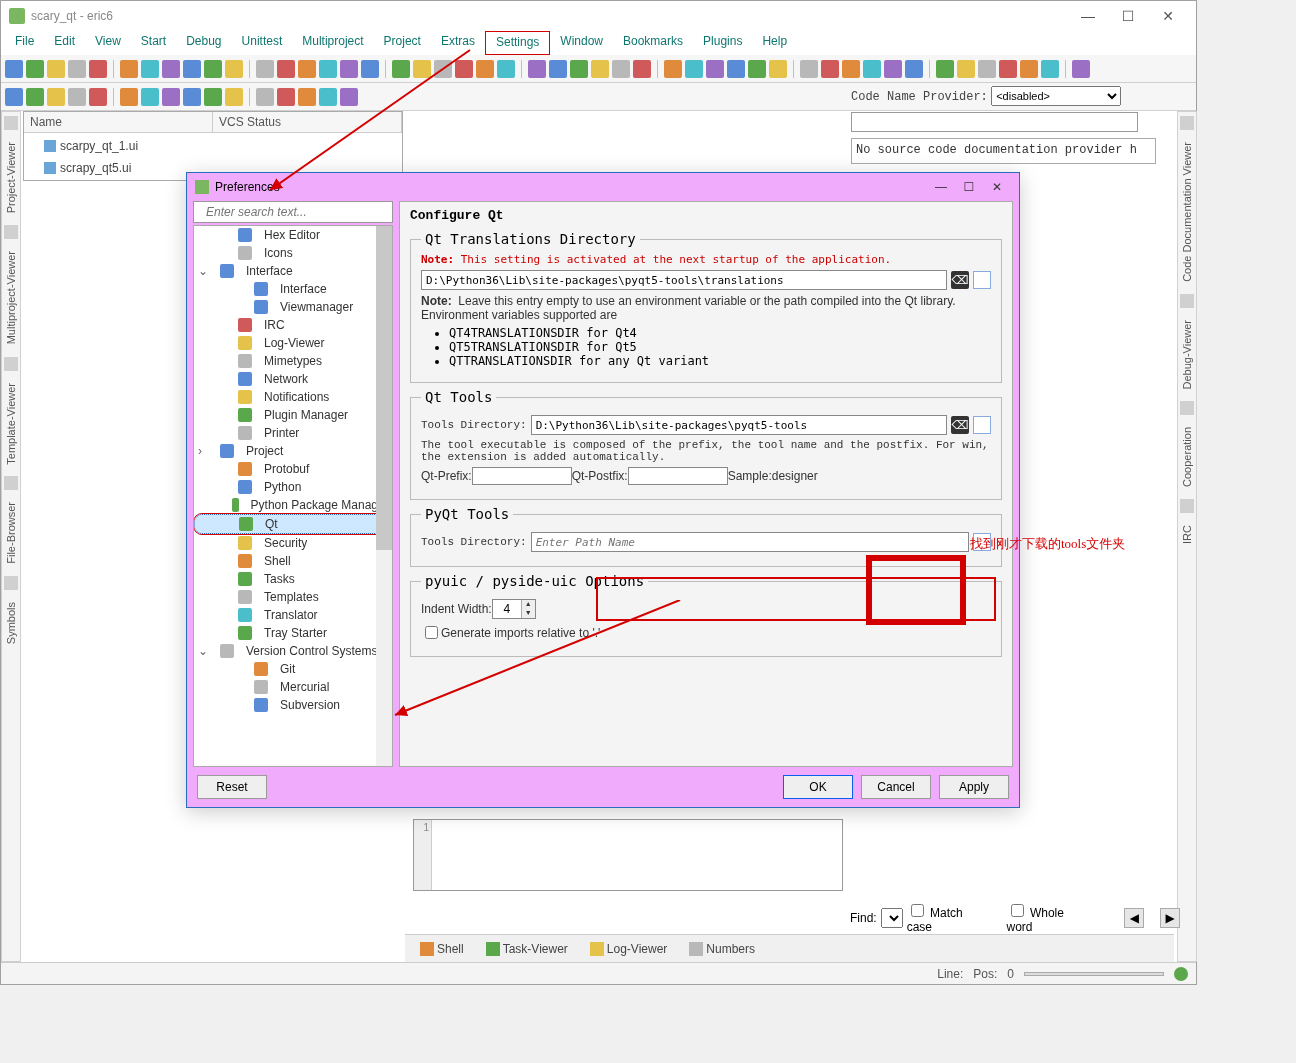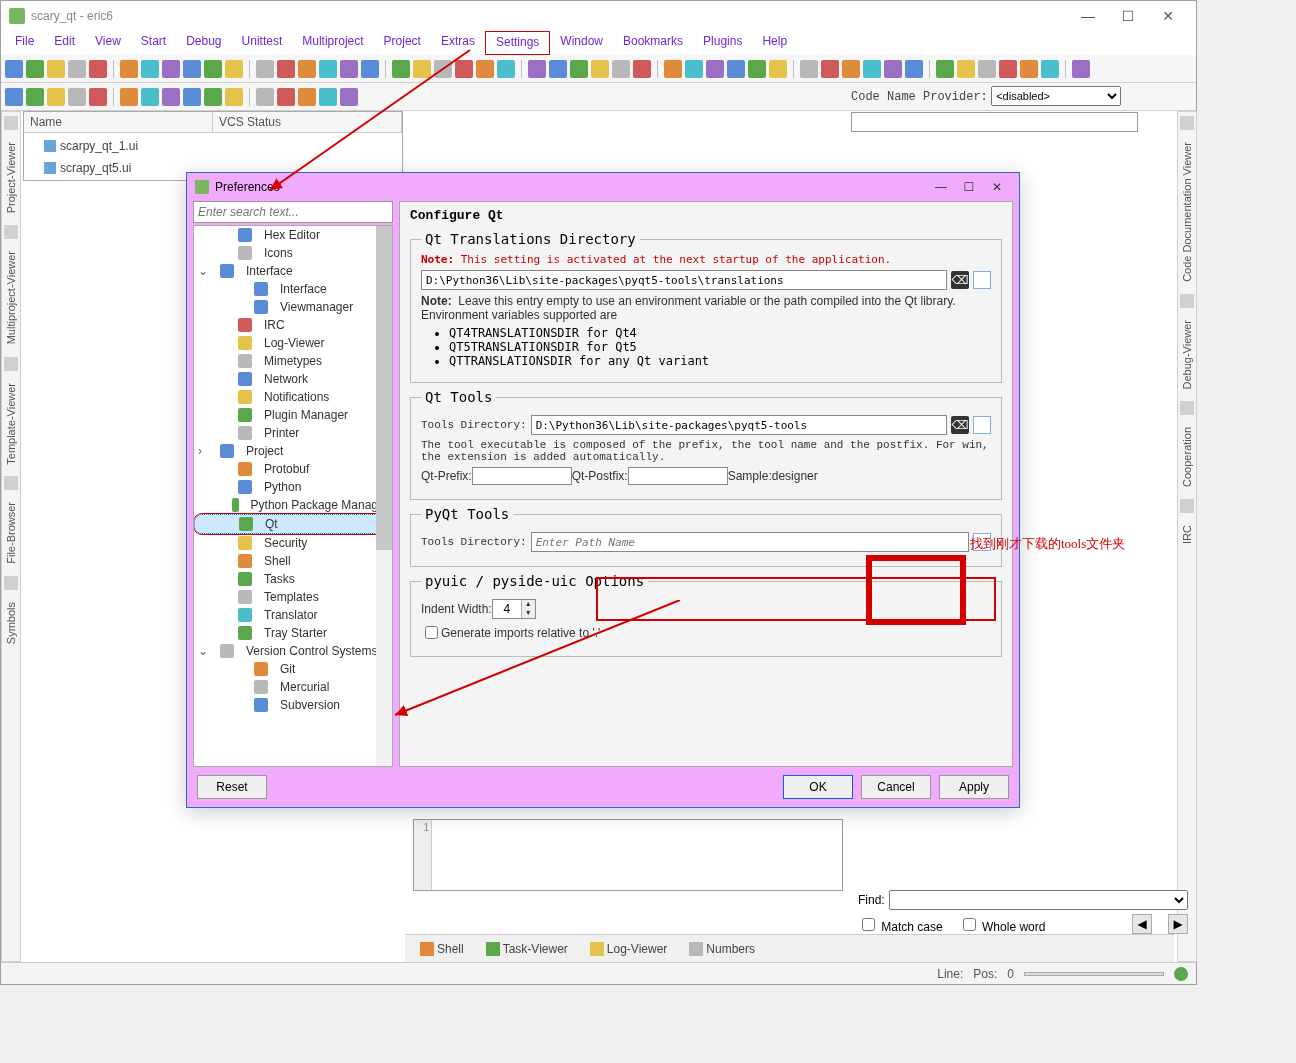--- a/index.html
+++ b/index.html
@@ -4,21 +4,21 @@
 <style>
 * { box-sizing: border-box; font-family: "Microsoft YaHei", "Segoe UI", sans-serif; font-size: 12px; }
 body { margin: 0; background: #f0f0f0; width: 1296px; height: 1063px; position: relative; overflow: hidden; }
 
 
 .main-window { width: 1197px; height: 985px; background: #fff; border: 1px solid #a0a0a0; position: absolute; left: 0; top: 0; }
 .titlebar { height: 30px; background: #fff; display: flex; align-items: center; padding: 0 8px; color: #888; }
 .titlebar .ico { width: 16px; height: 16px; background: #7bb661; margin-right: 6px; display:inline-block; border-radius:2px;}
 .titlebar .spacer { flex: 1; }
 .titlebar .winbtn { width: 40px; height: 28px; display: flex; align-items: center; justify-content: center; color: #555; font-size: 14px; }
-.menubar { height: 24px; display: flex; padding: 0 4px; color: #6d28d9; }
+.menubar { height: 24px; display: flex; padding: 0 4px; color: #0f766e; }
 .menubar span { padding: 3px 10px; }
 .menubar span.settings-hl { border: 1px solid #d40000; }
 .tb1,.tb2 { height: 28px; background: #f6f6f6; border-bottom: 1px solid #d0d0d0; display: flex; align-items: center; gap: 3px; padding: 0 4px;}
 .tb1 .ticon, .tb2 .ticon { width: 18px; height: 18px; border-radius: 2px; }
 .tb-sep { width: 1px; height: 18px; background: #c0c0c0; margin: 0 3px; }
 
 
 .leftstrip, .rightstrip { position: absolute; top: 110px; width: 20px; bottom: 22px; background: #f4f4f4; border: 1px solid #d0d0d0; display:flex; flex-direction:column; align-items:center; gap:8px; padding-top:4px;}
 .leftstrip { left: 0; }
 .rightstrip { left: 1176px; }
@@ -36,21 +36,21 @@
 .rightpanel { position:absolute; left: 850px; top:85px; width:305px; color:#444;}
 .rightpanel .lbl { font-family: "Courier New", monospace; }
 .rightpanel select {width:130px; height:20px; font-size:11px;}
 .rightpanel input.w { width:287px; height:20px; border:1px solid #999; margin-top:6px;}
 .rightpanel .doc { border:1px solid #aaa; margin-top:6px; height:26px; padding:4px; font-family:"Courier New", monospace; font-size:12px; color:#333; overflow:hidden; white-space:nowrap;}
 
 
 .bottomtabs { position:absolute; bottom:22px; left:404px; right:22px; height:28px; background:#f0f0f0; border-top:1px solid #ccc; display:flex; align-items:center; gap:4px; padding:0 6px;}
 .bottomtabs .btab { padding:3px 8px; border:1px solid transparent; font-family:"Courier New",monospace; font-size:11px; color:#444; display:flex; align-items:center; gap:3px;}
 .bottomtabs .bico { width:14px; height:14px; display:inline-block;}
-.findbar { position:absolute; right:8px; bottom:50px; width:330px; display:flex; flex-direction:column; gap:4px;}
+.findbar { position:absolute; right:16px; bottom:50px; width:330px; display:flex; flex-direction:row; gap:4px;}
 .findbar .r1 { display:flex; align-items:center; gap:4px;}
 .findbar select{flex:1; height:20px;}
 .findbar .r2 { display:flex; gap:16px; align-items:center;}
 .findbar .nav{width:20px;height:20px;background:#e6e6e6;border:1px solid #aaa; display:flex;align-items:center;justify-content:center;}
 
 .statusbar { position:absolute; bottom:0; left:0; right:0; height:22px; background:#f4f4f4; border-top:1px solid #ccc; display:flex; align-items:center; gap:10px; padding:0 8px; font-size:11px; color:#555;}
 .statusbar .sp{flex:1;}
 .statusbar .slider{width:140px; height:4px; background:#ddd; border:1px solid #aaa;}
 
 
@@ -58,21 +58,21 @@
 .editorph .gut{width:18px;height:100%;background:#eee;border-right:1px solid #ccc;display:inline-block;vertical-align:top;padding:2px 2px;font-size:10px;color:#888;text-align:right;}
 
 
 .dialog { position:absolute; left:186px; top:172px; width:834px; height:636px; background:#f0abfc; border:1px solid #2a6dc0; box-shadow:0 4px 20px rgba(0,0,0,.2);}
 .dialog .dtitle { height:28px; display:flex; align-items:center; padding:0 8px;}
 .dialog .dtitle .ico{width:14px;height:14px;background:#7bb661;margin-right:6px;}
 .dialog .dtitle .sp{flex:1;}
 .dialog .dtitle .dbtn{width:28px;height:24px;display:flex;align-items:center;justify-content:center;color:#333;}
 .dialog .body { display:flex; position:absolute; top:28px; left:6px; right:6px; bottom:40px;}
 .dialog .tree-col { width:200px; display:flex; flex-direction:column;}
-.dialog .search { height:22px; border:1px solid #999; padding:2px 4px; font-style:italic; color:#888; background:#fff;}
+.dialog .search { height:22px; border:1px solid #999; padding:2px 12px; font-style:italic; color:#888; background:#fff;}
 .dialog .tree { flex:1; border:1px solid #aaa; background:#fff; overflow:auto; margin-top:2px; position:relative;}
 .dialog .tree .scr { position:absolute; right:0; top:0; bottom:0; width:16px; background:#f0f0f0;}
 .dialog .tree .scr .th{position:absolute;top:0;width:16px;height:60%;background:#c8c8c8;}
 .tree-item { display:flex; align-items:center; gap:12px; padding:2px 4px 2px 18px; color:#333; white-space:nowrap;}
 .tree-item.d1 { padding-left:4px;}
 .tree-item.d2 { padding-left:22px;}
 .tree-item.d3 { padding-left:38px;}
 .tree-item .ex { width:10px; display:inline-block; color:#666;}
 .tree-item .tic { width:14px; height:14px; display:inline-block; border-radius:2px;}
 .tree-item.sel { background:#cde8ff; border:1px dotted #2a6dc0;}
@@ -251,20 +251,21 @@
     <div class="row">
         <span class="fico"></span>
         <span>scrapy_qt5.ui</span>
       </div>
   </div>
 
   <div class="rightpanel">
     <span class="lbl">Code Name Provider:</span>
     <select><option>&lt;disabled&gt;</option></select>
     <input class="w" style="">
+    <div class="doc">No source code documentation provider h</div>
   </div>
 
   <div class="editorph">
     <span class="gut">1</span>
   </div>
 
   <div class="findbar">
     <div class="r1">
       <span>Find:</span>
       <select></select>

